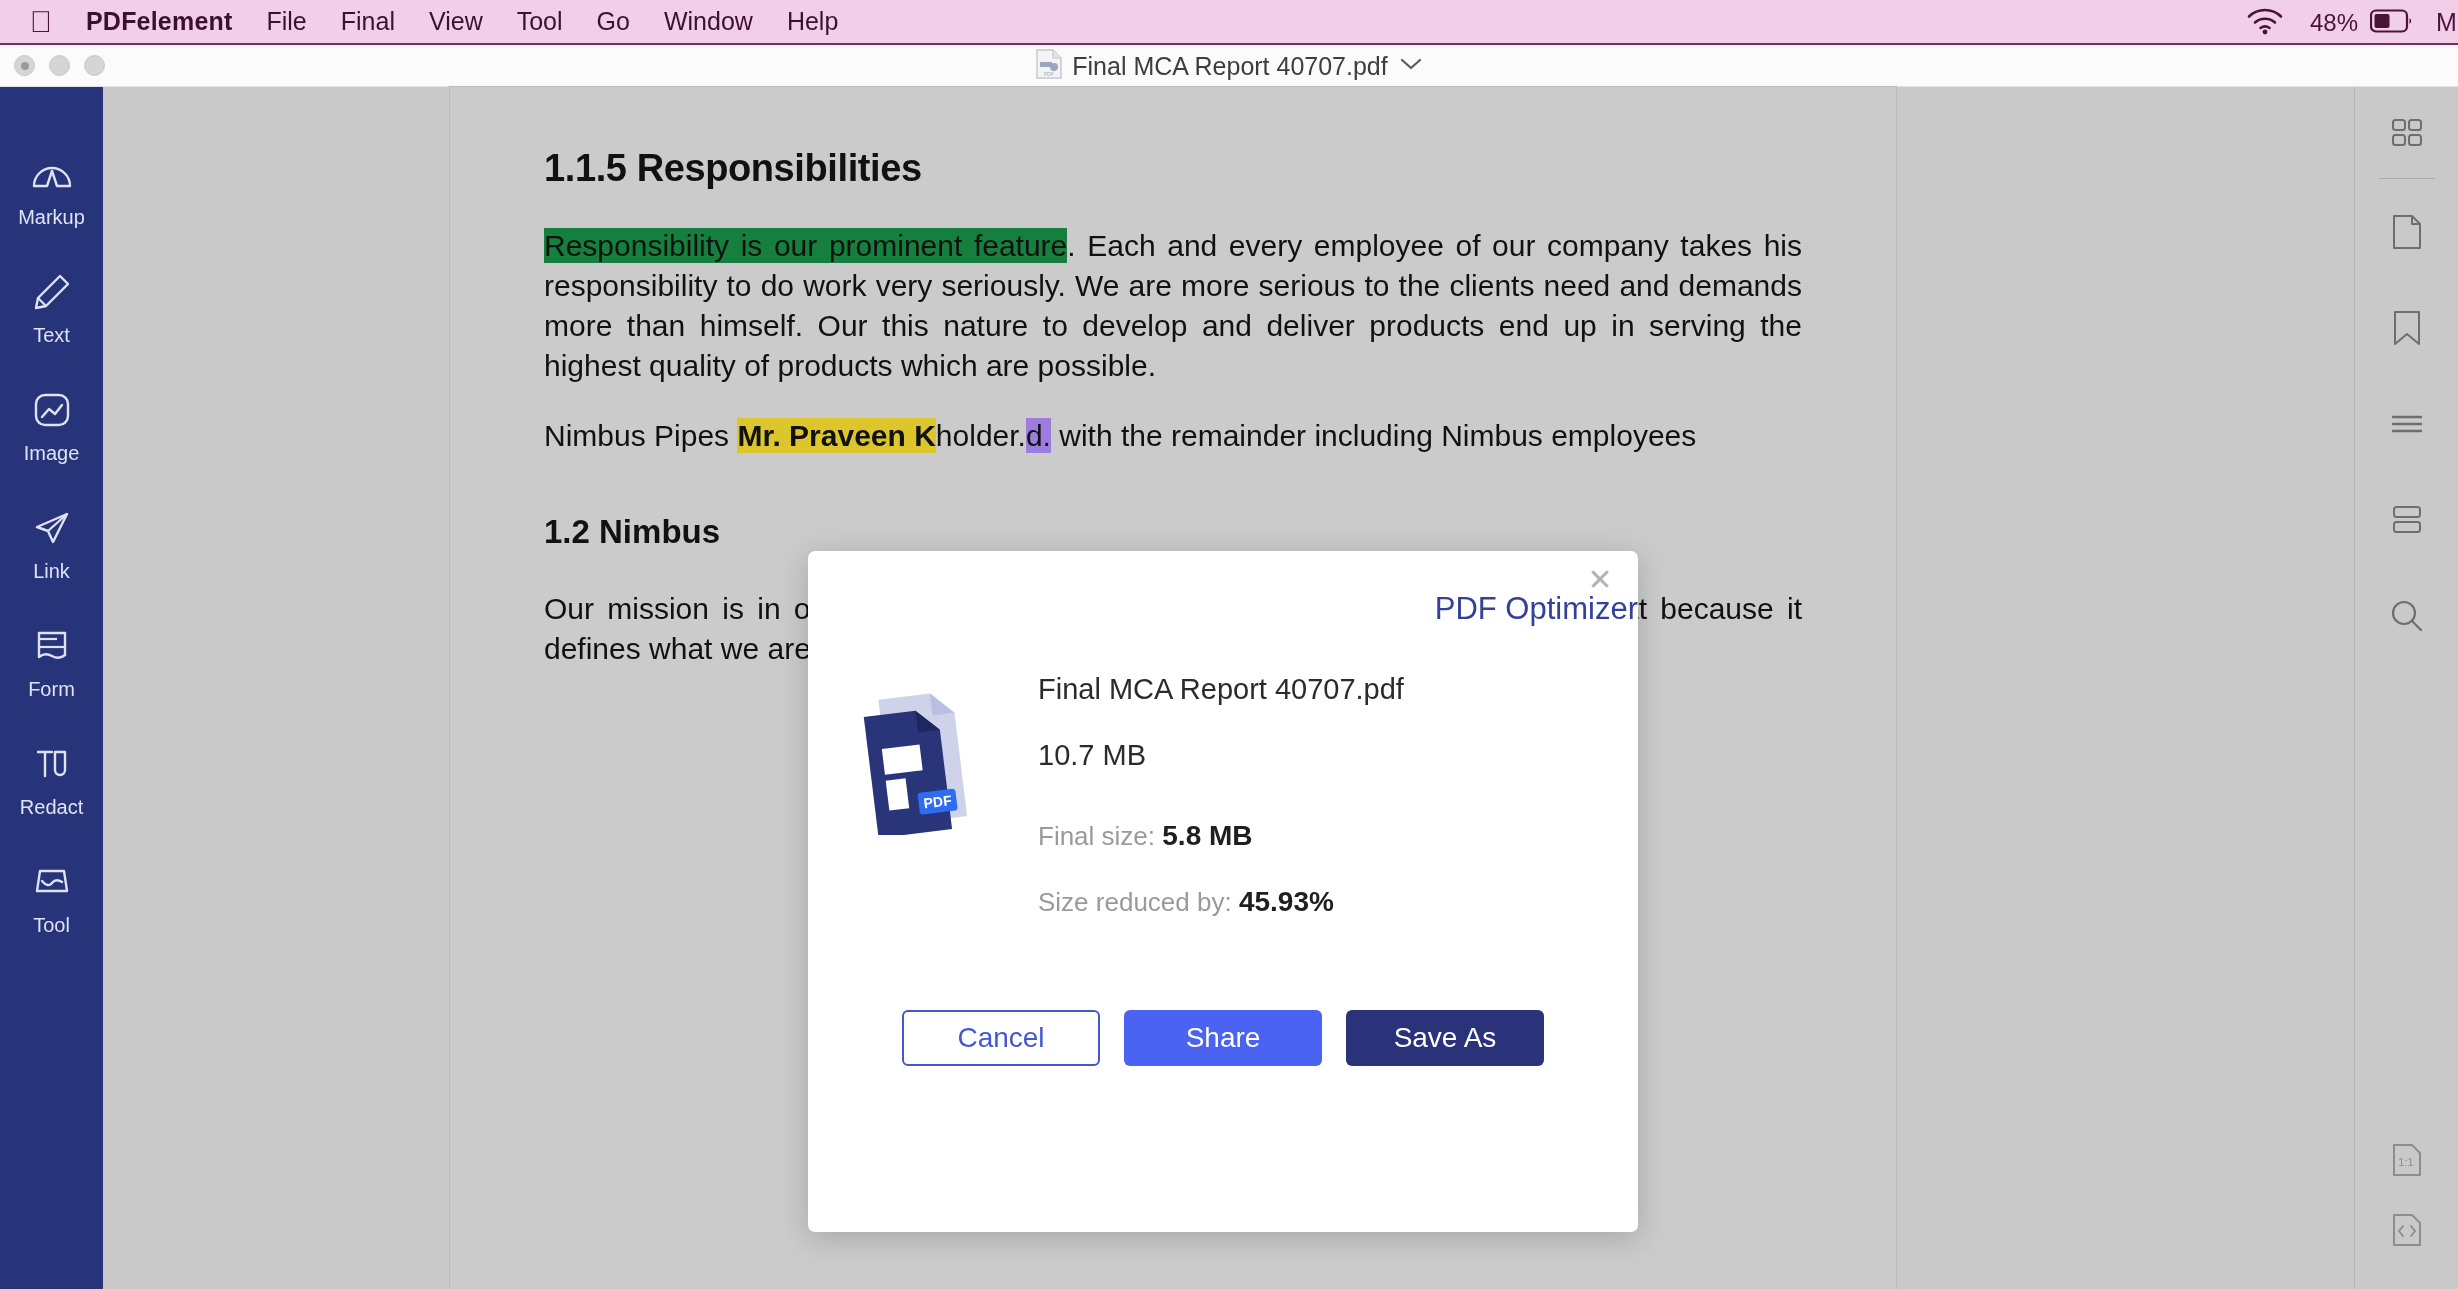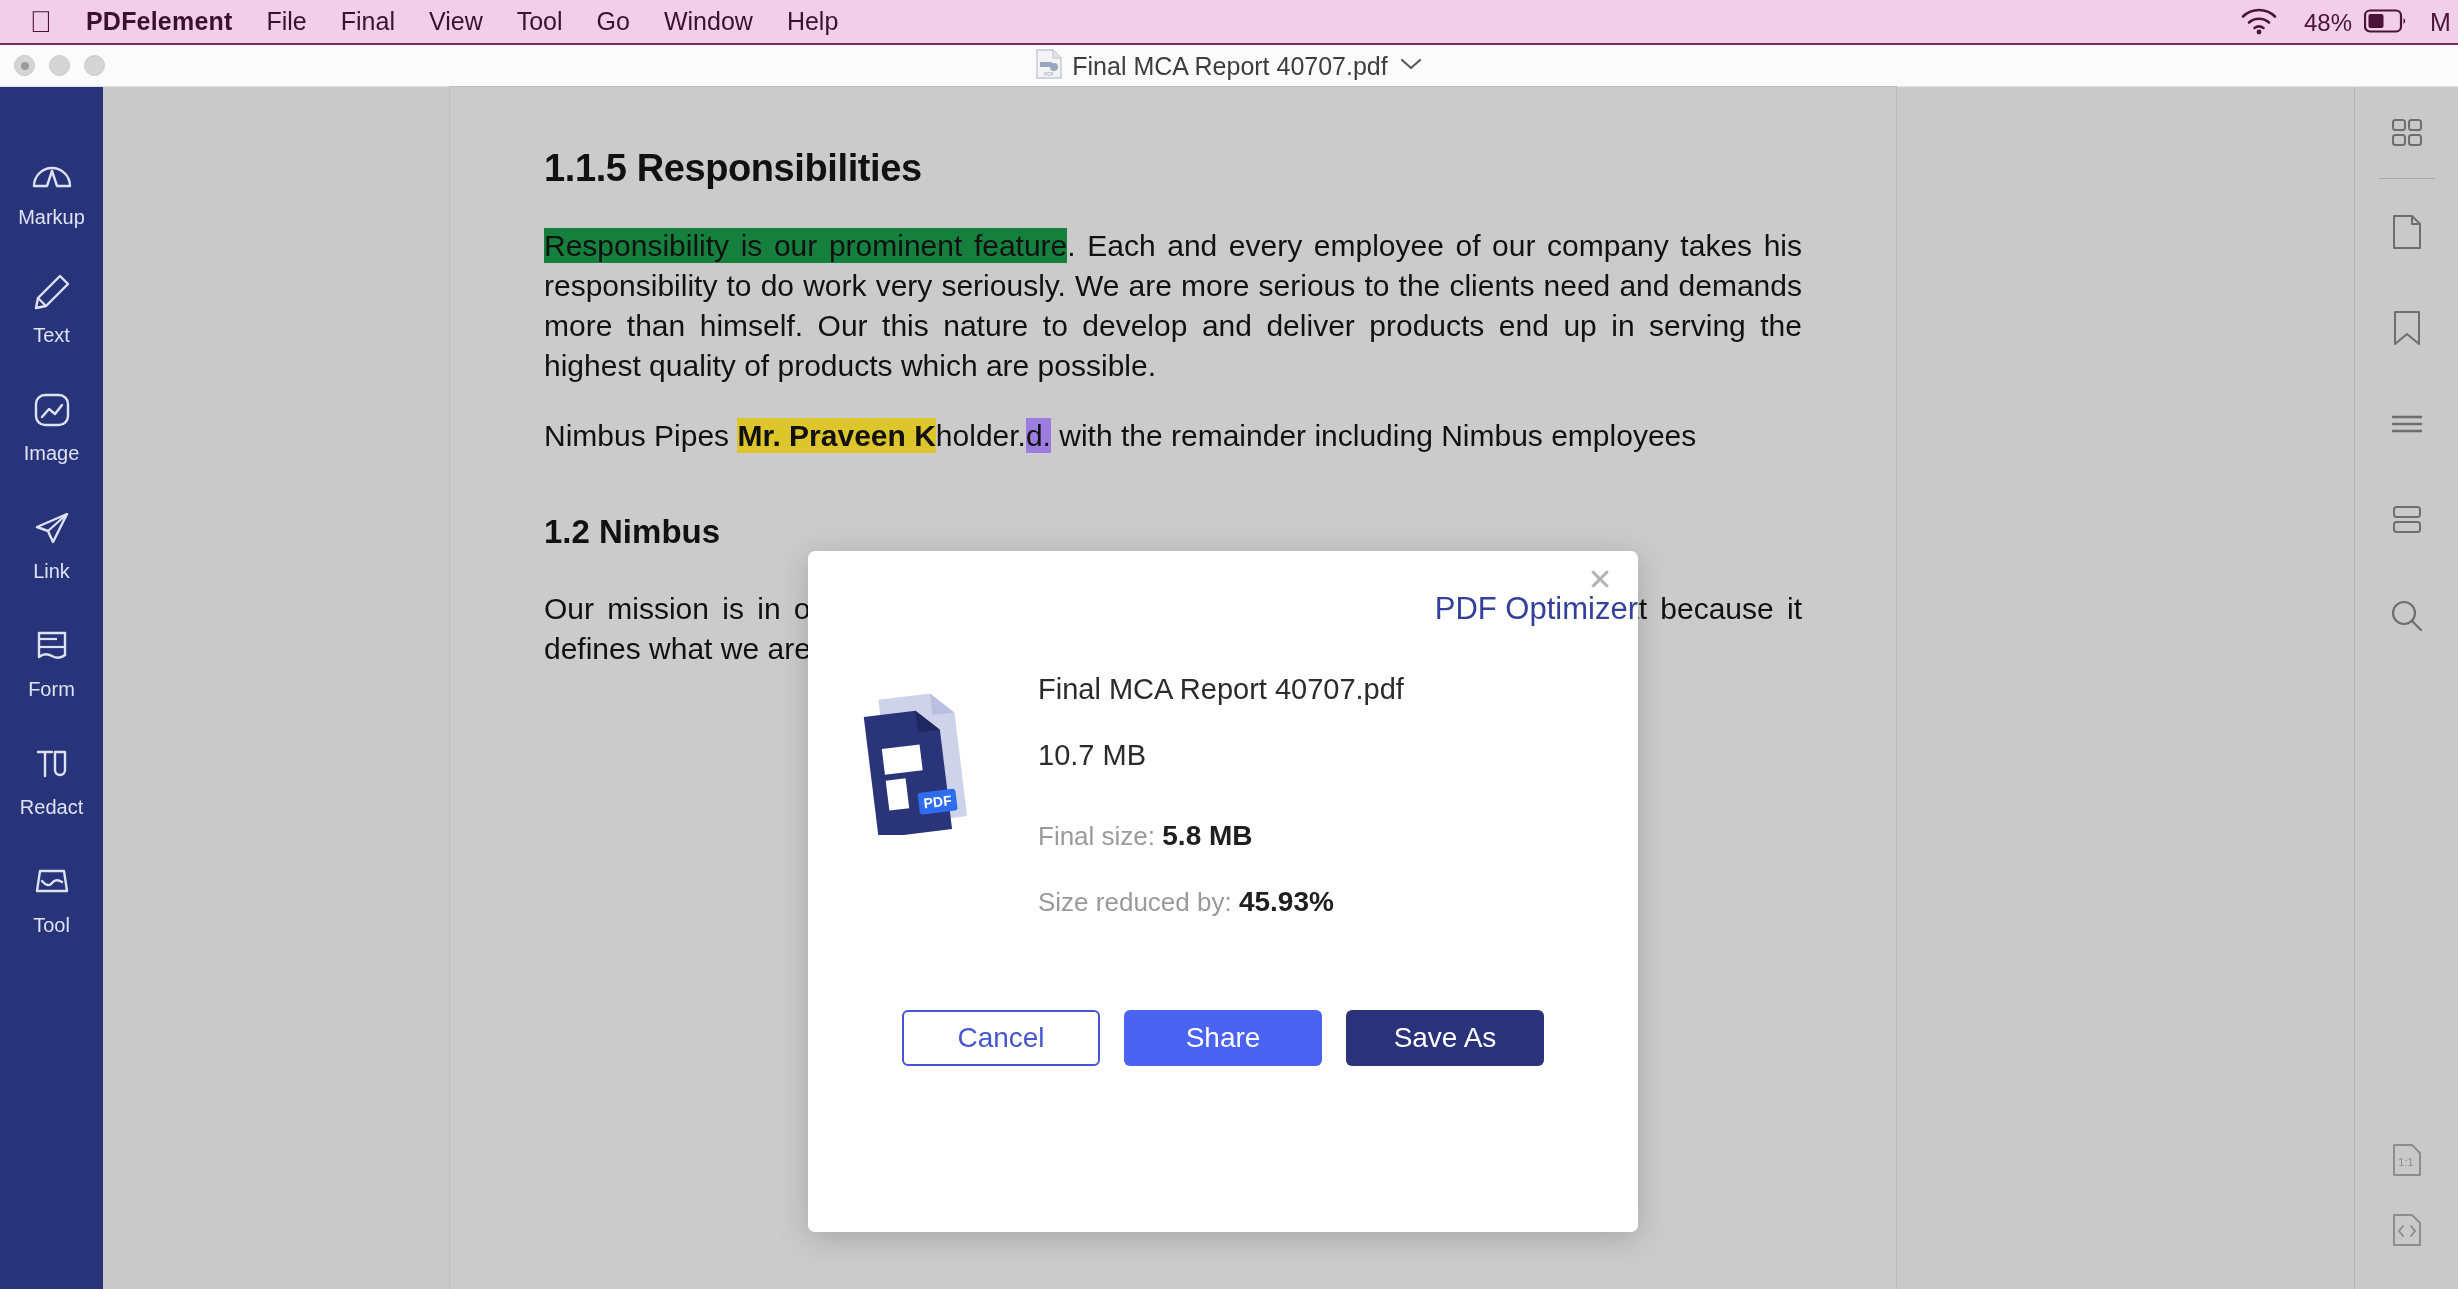--- a/index.html
+++ b/index.html
@@ -25,21 +25,21 @@
     font-size: 30px; line-height: 1; color: #4a1338;
   }
   #menubar .app-name {
     font-weight: bold; font-size: 25px; margin-right: 34px; letter-spacing: .2px;
   }
   #menubar .menu-item {
     font-size: 25px; margin-right: 34px; white-space: nowrap;
   }
   #menubar-right {
     position: absolute; right: 0; top: 0; height: 45px;
-    display: flex; align-items: center; padding-right: 6px;
+    display: flex; align-items: center; 
   }
   .wifi-icon { margin-right: 26px; display: block; }
   .battery-pct { font-size: 24px; margin-right: 12px; color: #4a1338; }
   .battery-icon { margin-right: 22px; display: block; }
   .trailing-letter { font-size: 25px; color: #4a1338; overflow: hidden; width: 22px; }
 
   
   #titlebar {
     position: absolute; left: 0; top: 45px; width: 2458px; height: 42px;
     background: #fbfbfb;

